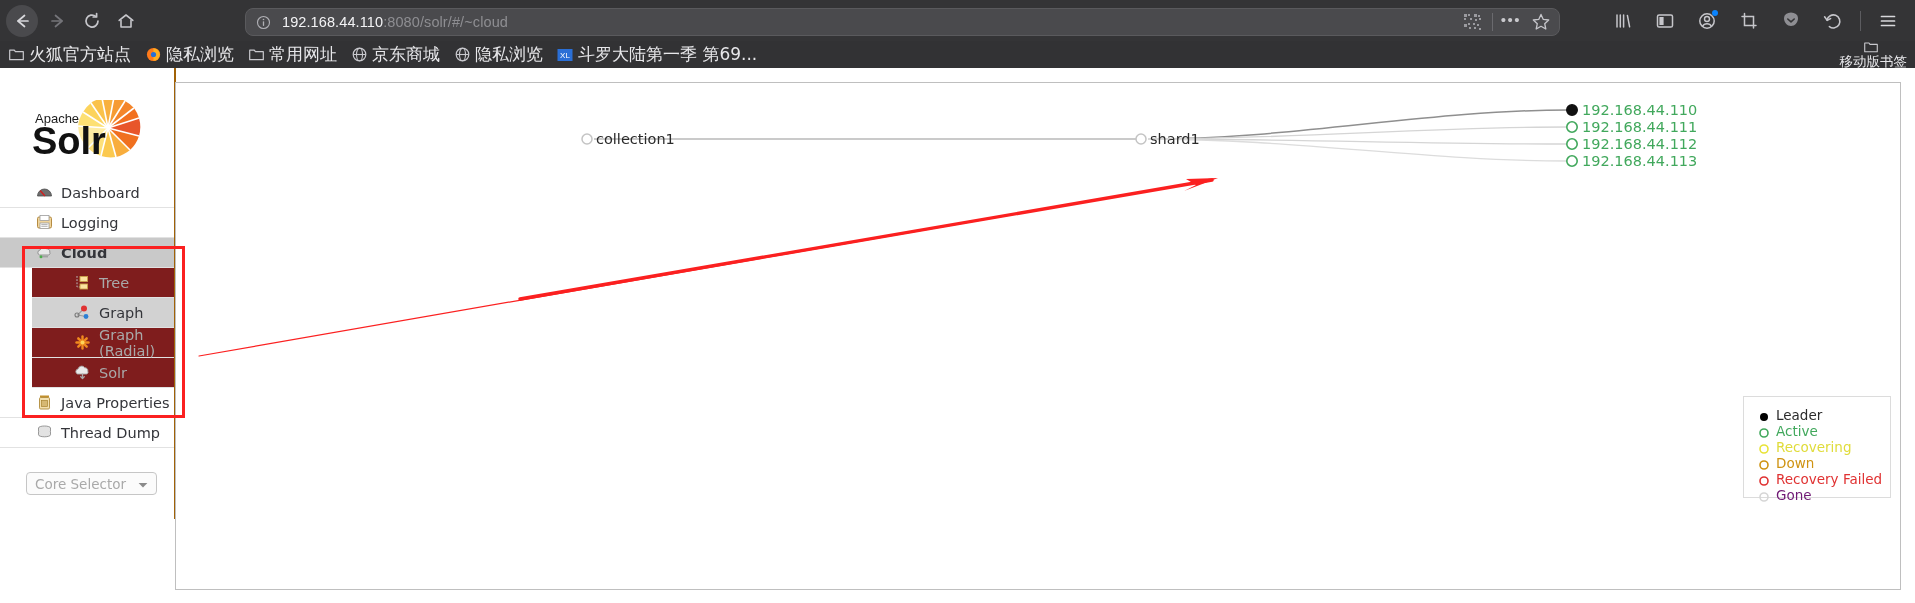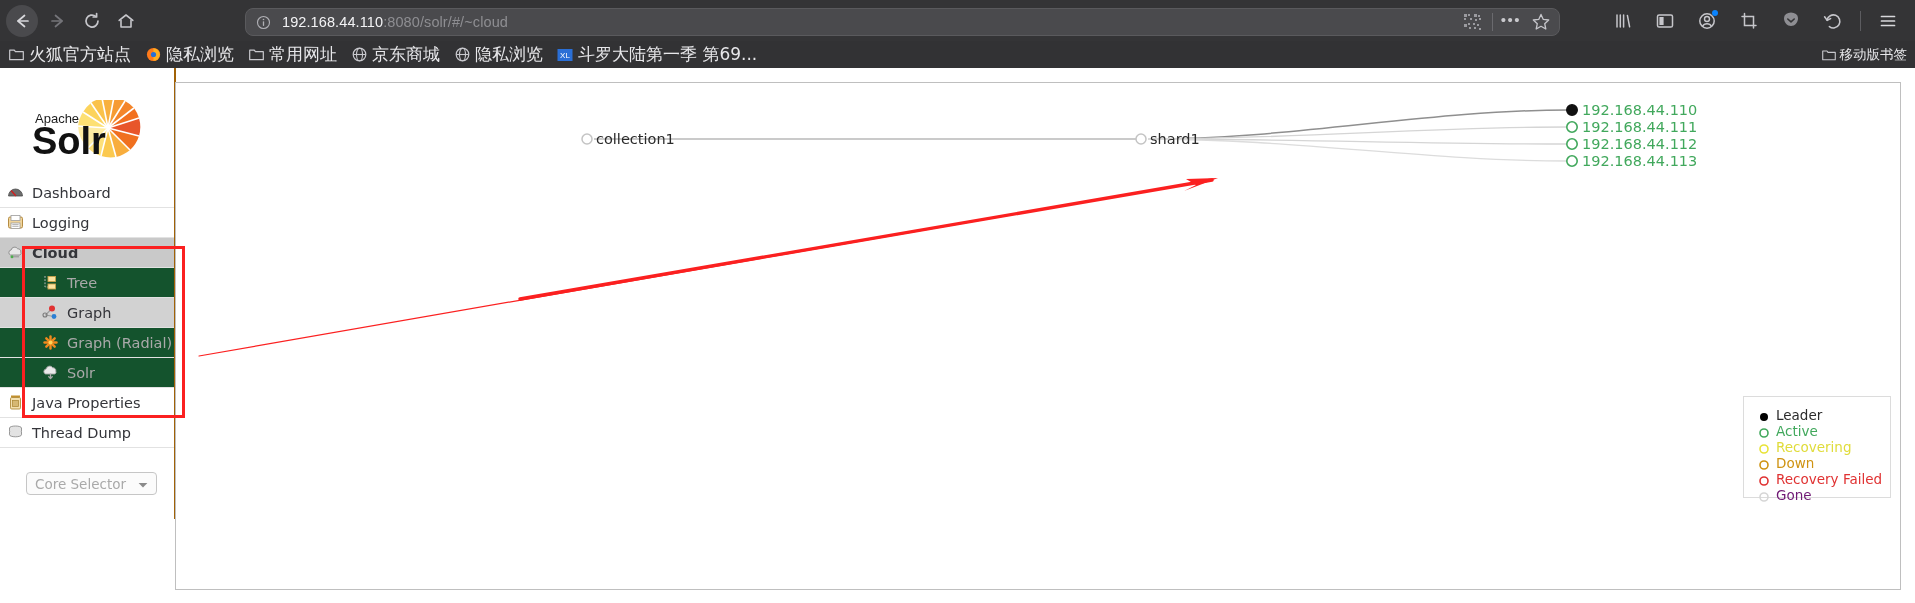--- a/index.html
+++ b/index.html
@@ -169,20 +169,21 @@
     font-size: 17px;
     color: #e7e7ea;
     font-family: "DejaVu Sans", sans-serif;
   }
   #mobile-bookmarks {
     position: absolute;
     right: 8px; top: 41px;
     height: 27px;
     display: flex;
     align-items: center;
+    flex-direction: column;
   }
   #mobile-bookmarks .bm-label {
     font-size: 13.5px;
     color: #e7e7ea;
     font-family: "DejaVu Sans", sans-serif;
   }
 
   
   #page {
     position: absolute;
@@ -210,21 +211,21 @@
     position: absolute;
     left: 0; top: 110px;
     width: 174px;
   }
   .nav-item {
     position: relative;
     height: 30px;
     display: flex;
     align-items: center;
     border-bottom: 1px solid #e2e2e2;
-    padding-left: 7px;
+    padding-left: 36px;
     box-sizing: border-box;
   }
   .nav-item .ni-icon {
     width: 17px; height: 17px;
     margin-right: 8px;
     flex: 0 0 auto;
     display: flex;
     align-items: center;
     justify-content: center;
   }
@@ -237,21 +238,21 @@
   .nav-item.active .ni-label { font-weight: bold; }
   .nav-item.sub {
     padding-left: 42px;
     height: 30px;
   }
   .nav-item.sub .ni-label { color: #a9a9a9; }
   .nav-item.sub.sel {
     background: #d2d2d2;
   }
   .nav-item.sub.sel .ni-label { color: #34353a; }
-  #nav-sub-wrap { background: #14532d; }
+  #nav-sub-wrap { background: #7f1d1d; margin-left: 32px; }
   #core-selector {
     position: absolute;
     left: 26px; top: 404px;
     width: 131px; height: 23px;
     border: 1px solid #c6c6c6;
     border-radius: 4px;
     background: #fbfbfb;
     display: flex;
     align-items: center;
     box-sizing: border-box;

